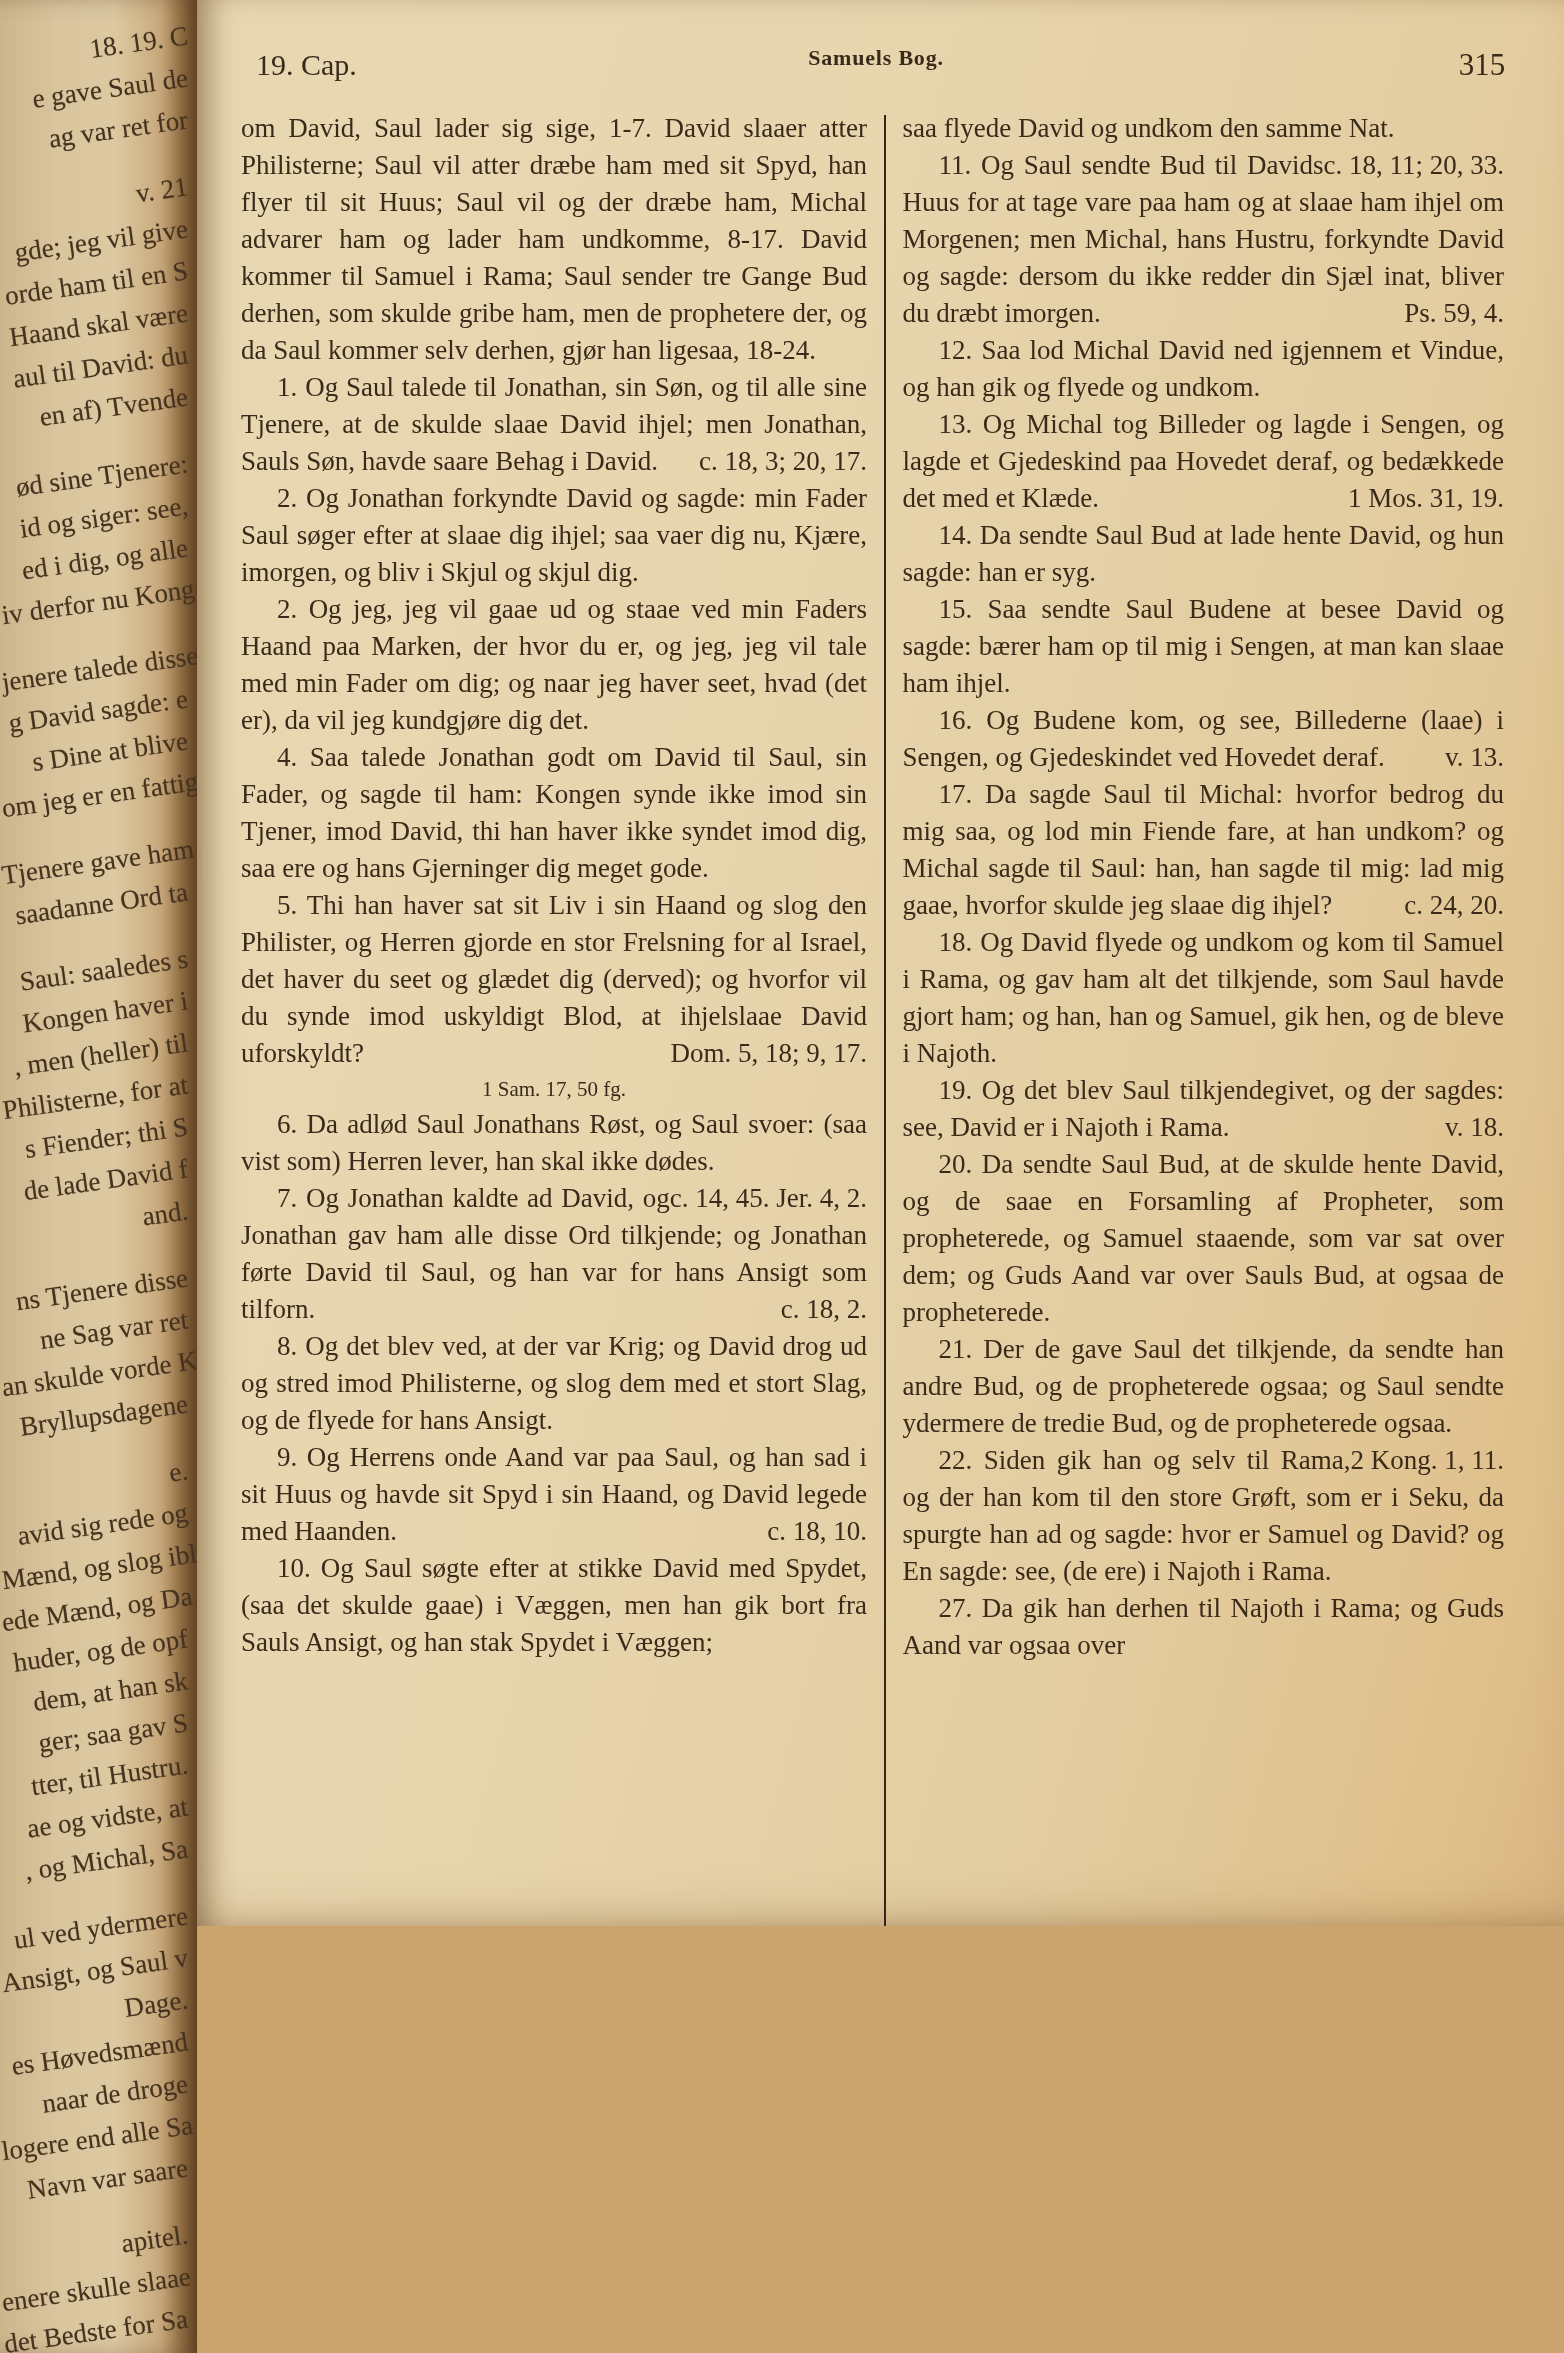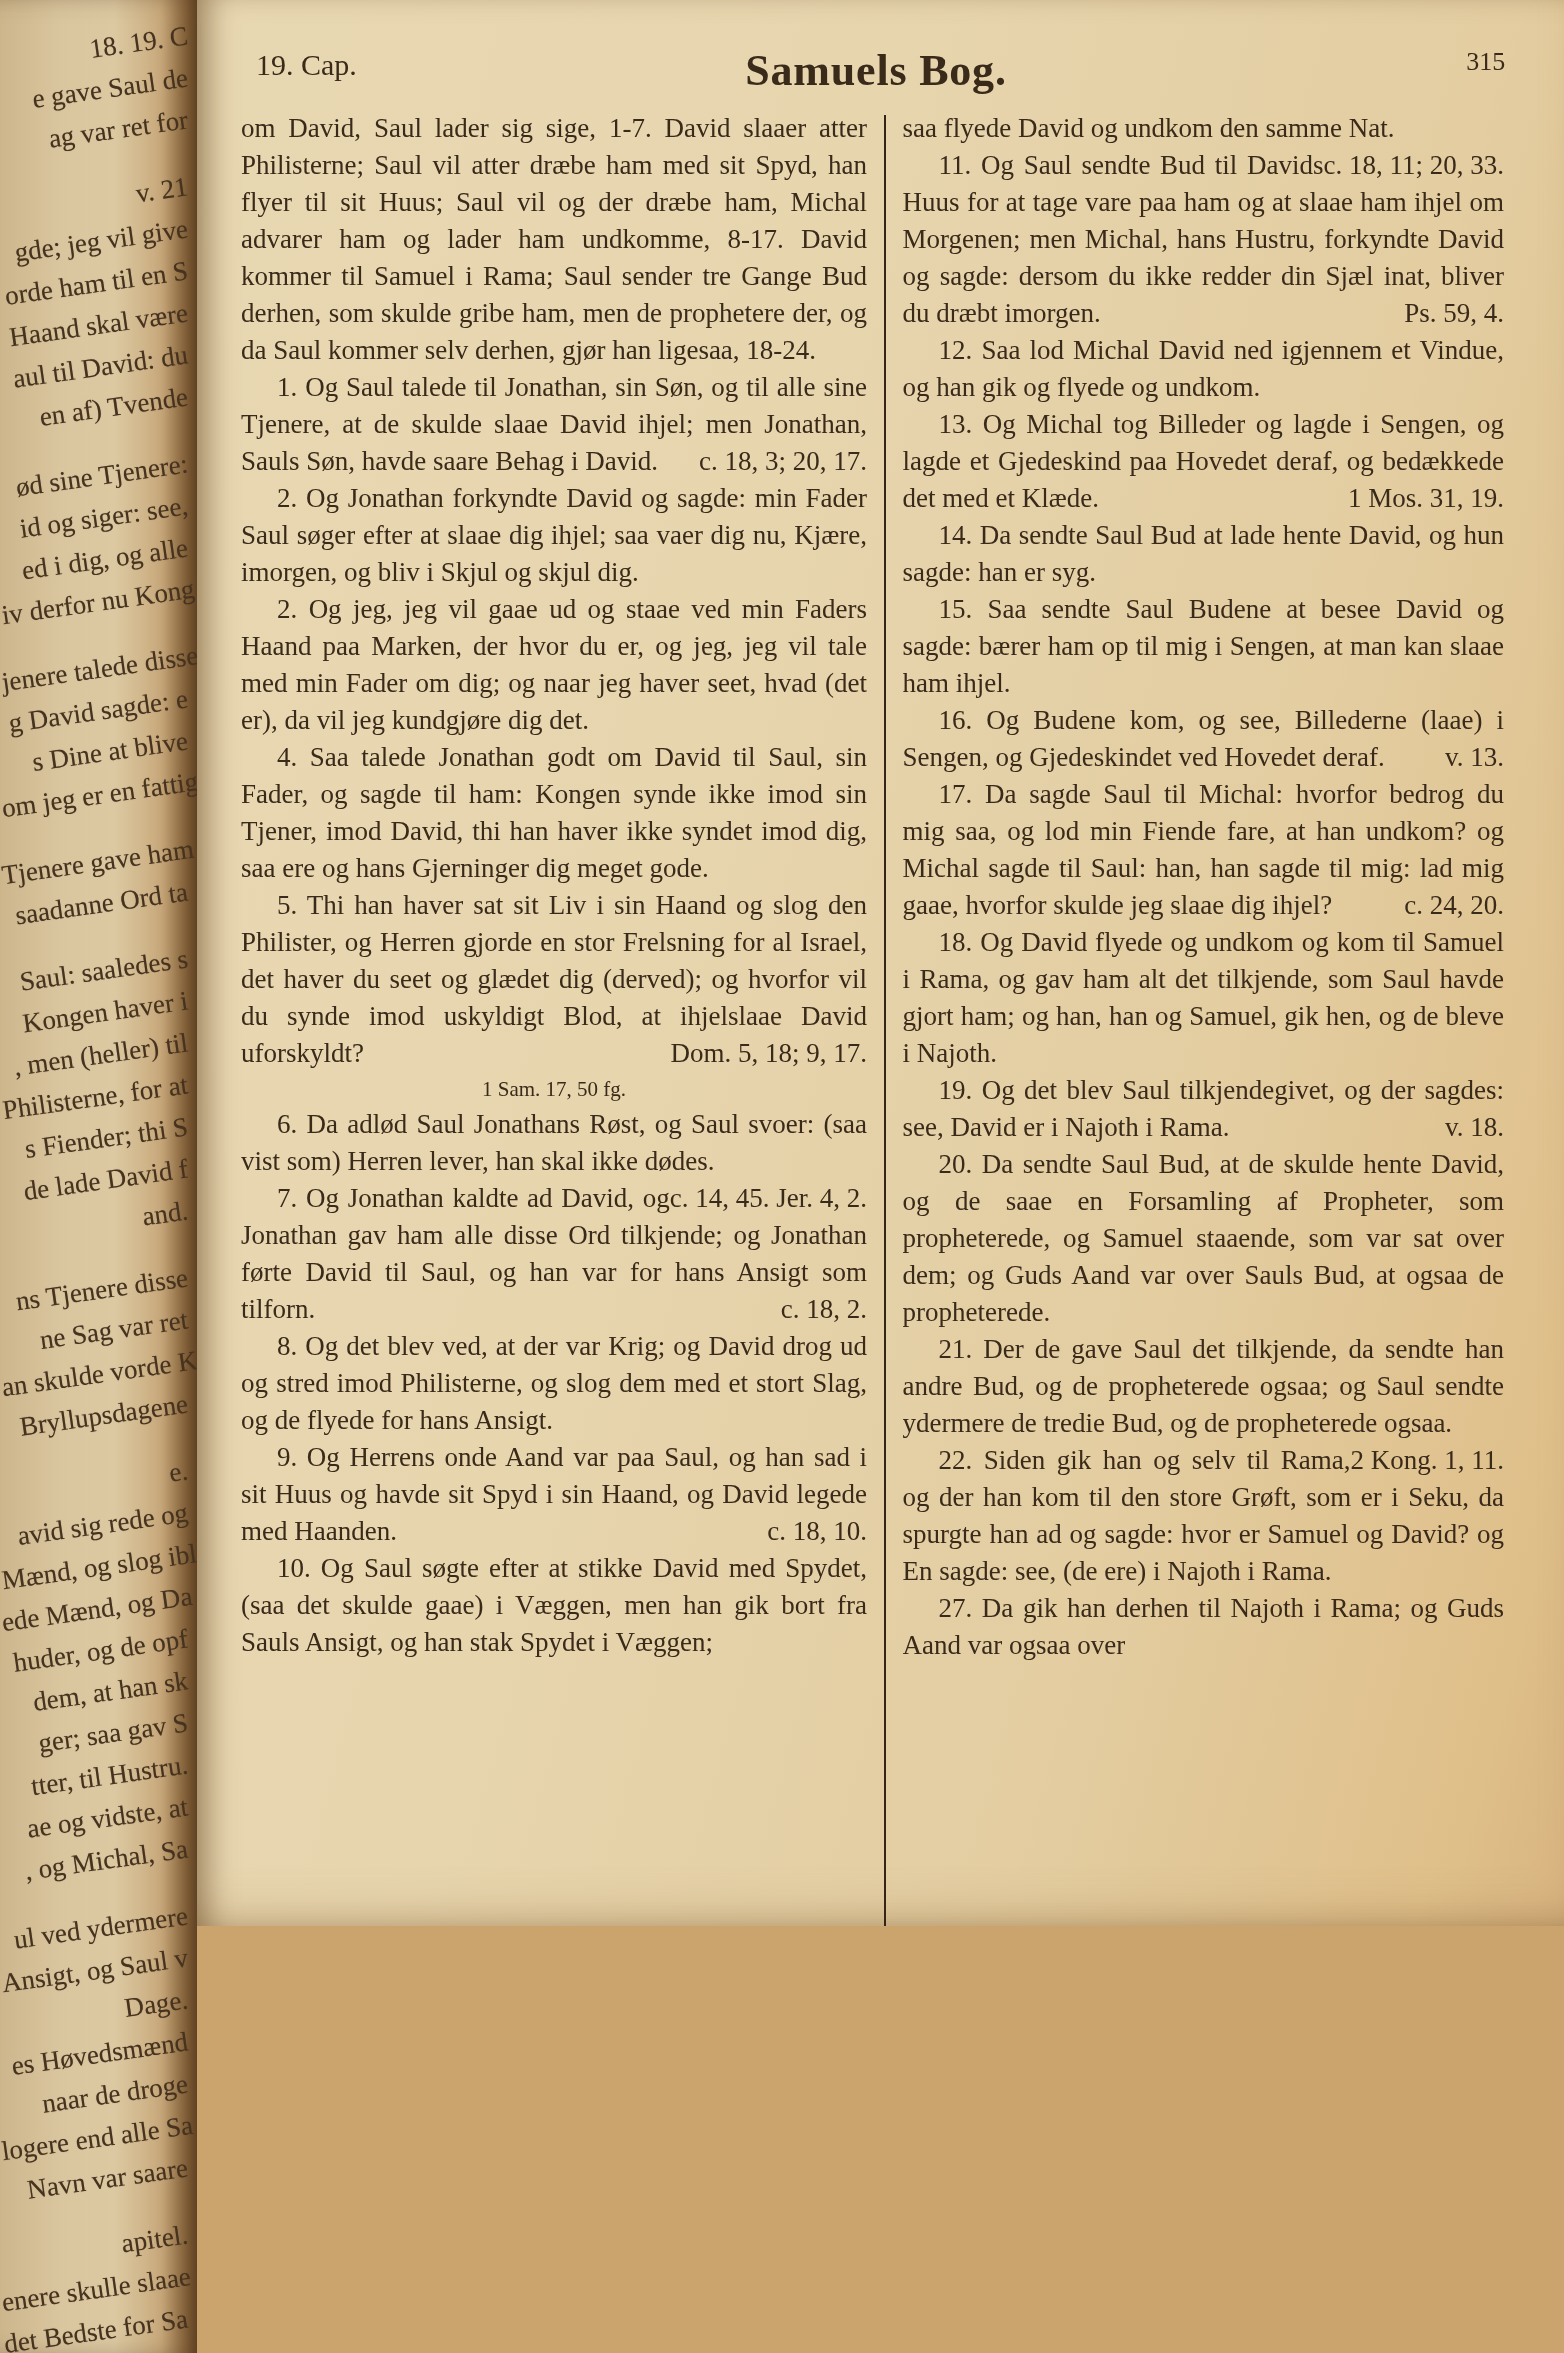--- a/index.html
+++ b/index.html
@@ -23,22 +23,22 @@
   }
   .frag.gap{margin-top:25px;}
   
   .page{
     position:absolute;left:197px;top:0;right:0;height:1926px;overflow:hidden;
     background:linear-gradient(105deg,#e8d8b2 0%,#e7d5ae 38%,#e3cda1 70%,#dfc08b 92%,#d9b582 100%);
     box-shadow:inset 22px 0 31px -12.5px rgba(95,63,30,.55), inset 0 -31px 47px -23.5px rgba(150,110,60,.35);
   }
   .header{position:relative;margin:45px 55px 15.6px 45px;height:44px;}
   .chapter{position:absolute;left:14px;top:3.1px;font-size:30px;}
-  .booktitle{position:absolute;left:50%;transform:translateX(-50%);top:0;font-size:44px;font-weight:bold;letter-spacing:0.8px;}
-  .pagenum{position:absolute;right:4.7px;top:1.6px;font-size:26px;}
+  .booktitle{position:absolute;left:50%;transform:translateX(-50%);top:0;font-size:22px;font-weight:bold;letter-spacing:0.8px;}
+  .pagenum{position:absolute;right:4.7px;top:1.6px;font-size:31px;}
   .cols{display:flex;align-items:stretch;margin:21px 61px 0 44px;height:2169px;overflow:hidden;}
   .col{font-size:27px;line-height:37px;text-align:justify;overflow:hidden;}
   .col.left{flex:0 0 626px;}
   .col.right{flex:1;}
   .col-divider{flex:0 0 1.6px;background:#342516;margin:4.7px 17px 94px 17px;}
   .para{margin:0;}
   .para.verse{text-indent:36px;}
   .para .ref{float:right;text-indent:0;}
   .footnote{margin:0;text-align:center;font-size:21px;line-height:34px;text-indent:0;}
 </style>

